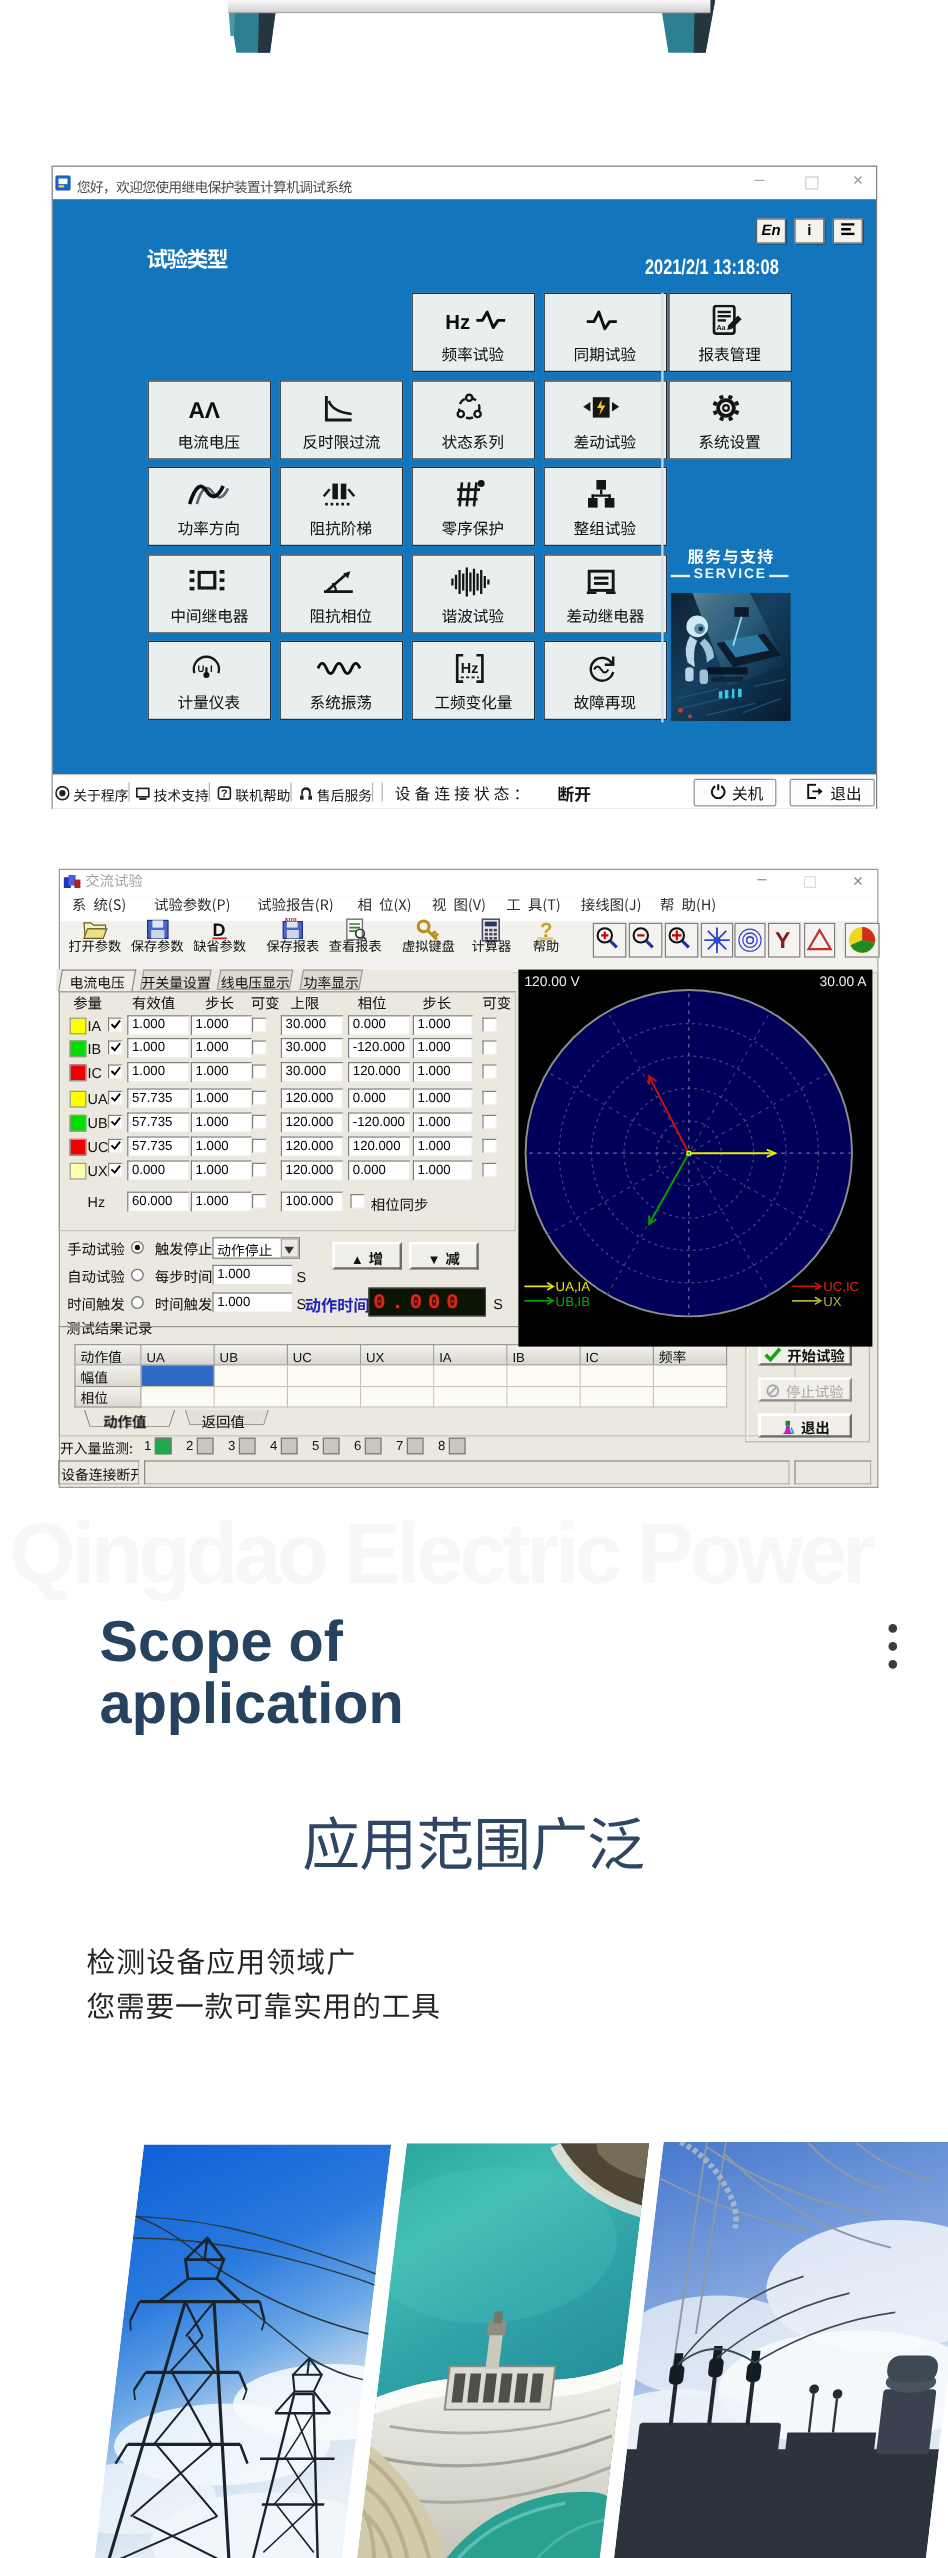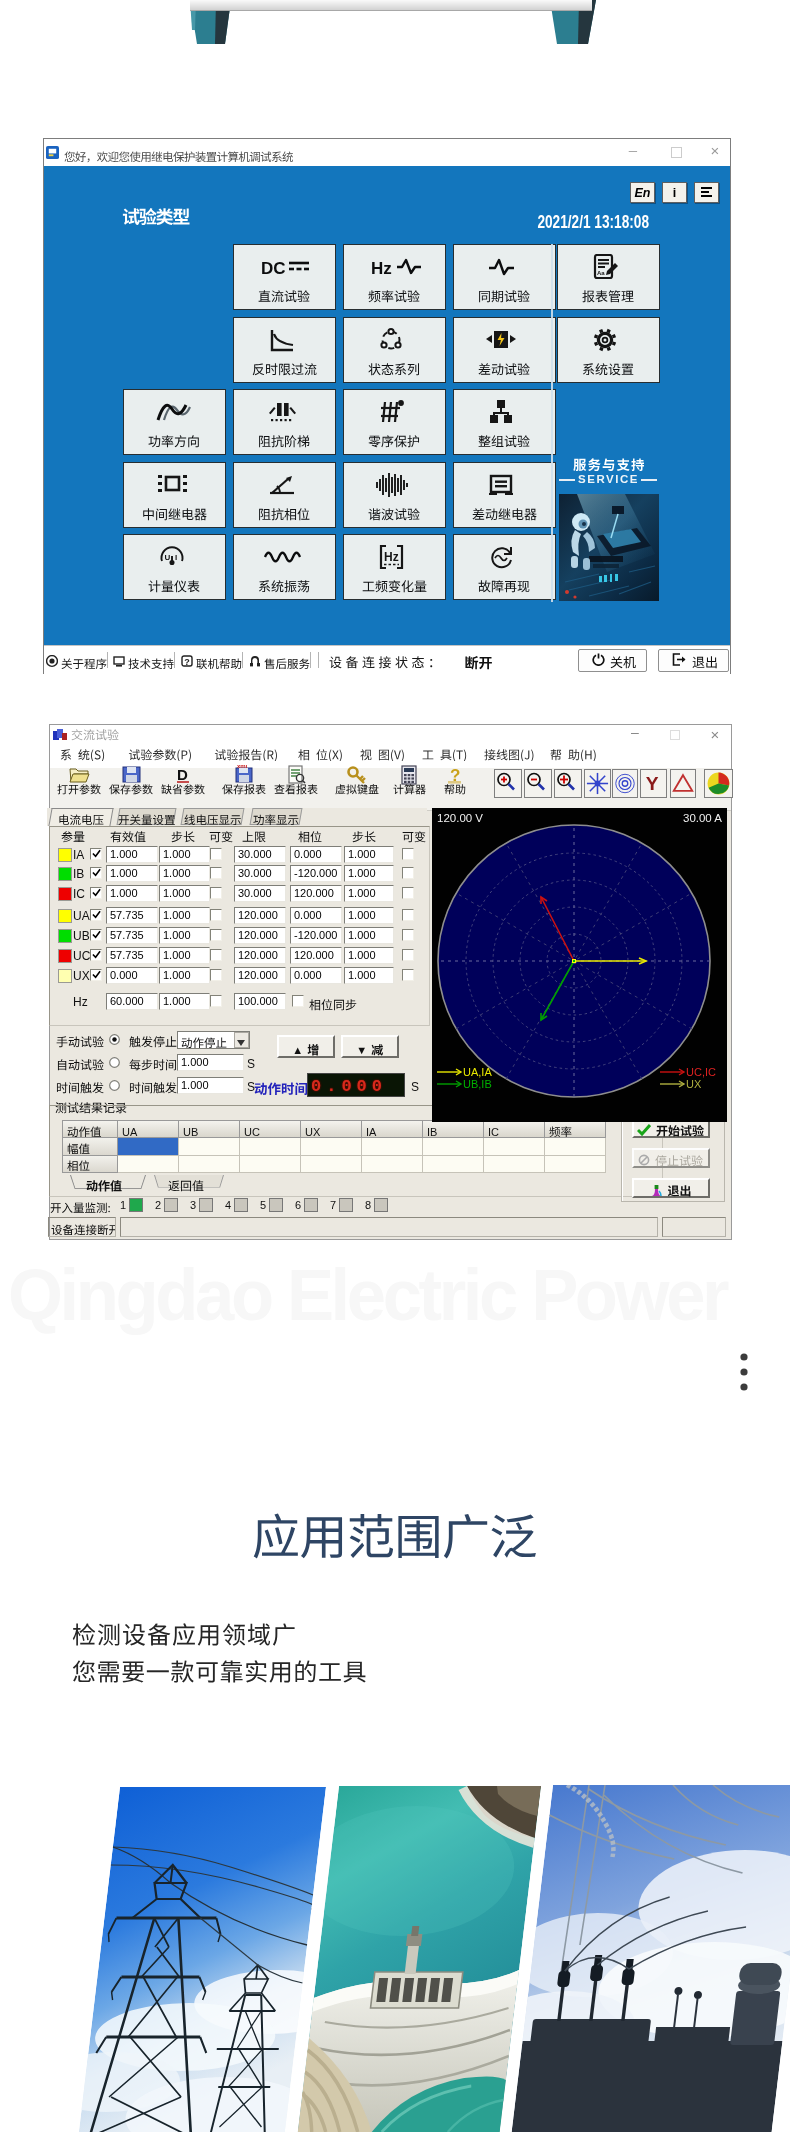--- a/index.html
+++ b/index.html
@@ -73,39 +73,20 @@
     <div class="abs lat" style="left:379px;top:212px;width:270px;text-align:right;color:#fff;font-weight:bold;font-size:17.5px;transform:scaleX(0.78);transform-origin:100% 0;">2021/2/1 13:18:08</div>
     <div class="abs" style="left:630px;top:182px;width:23px;height:19px;background:#f4f2ec;border:1px solid #5f5f5f;box-shadow:1px 1px 0 #0d5185;text-align:center;line-height:18px;font-style:italic;"><span style="font-size:12.5px;font-weight:bold;color:#000;">En</span></div>
     <div class="abs" style="left:662px;top:182px;width:23px;height:19px;background:#f4f2ec;border:1px solid #5f5f5f;box-shadow:1px 1px 0 #0d5185;text-align:center;line-height:18px;"><span style="font-size:12.5px;font-weight:bold;color:#000;"><b>i</b></span></div>
     <div class="abs" style="left:694px;top:182px;width:23px;height:19px;background:#f4f2ec;border:1px solid #5f5f5f;box-shadow:1px 1px 0 #0d5185;text-align:center;line-height:18px;"><svg width="13" height="11" style="margin-top:1px">
         <g stroke="#000" stroke-width="2">
           <line x1="1" y1="2" x2="12" y2="2"></line>
           <line x1="1" y1="6" x2="9" y2="6"></line>
           <line x1="1" y1="10" x2="12" y2="10"></line>
         </g>
       </svg></div>
-    <div class="abs" style="left:233px;top:244.0px;width:103px;height:66px;background:#e9eeee;border:1.5px solid #272d30;box-sizing:border-box;">
-<div class="abs" style="left:0;top:9px;width:100px;height:27px;text-align:center;"><svg width="56" height="26" viewBox="0 0 56 26">
-          <g transform="translate(5,0)">
-            <text x="0" y="20" font-family="Liberation Sans" font-size="17" font-weight="bold" fill="#0c0d0e">DC</text>
-            <g stroke="#0c0d0e" stroke-width="2.6">
-              <line x1="28" y1="9" x2="48" y2="9"></line>
-              <line x1="28" y1="15" x2="33" y2="15"></line>
-              <line x1="35.5" y1="15" x2="40.5" y2="15"></line>
-              <line x1="43" y1="15" x2="48" y2="15"></line>
-            </g>
-          </g>
-        </svg></div>
-<div class="abs" style="left:0;top:42px;width:100px;text-align:center;"><svg class="cn " style="width:52.0px;height:13px;" viewBox="0 -860 4000 1000" fill="#101214">
-          <use href="#g27" x="0"></use>
-          <use href="#g25" x="1000"></use>
-          <use href="#g17" x="2000"></use>
-          <use href="#g26" x="3000"></use>
-        </svg></div>
-    </div>
     <div class="abs" style="left:343px;top:244.0px;width:103px;height:66px;background:#e9eeee;border:1.5px solid #272d30;box-sizing:border-box;">
 <div class="abs" style="left:0;top:9px;width:100px;height:27px;text-align:center;"><svg width="56" height="26" viewBox="0 0 56 26">
           <g transform="translate(5,0)">
             <text x="0" y="20" font-family="Liberation Sans" font-size="17" font-weight="bold" fill="#0c0d0e">Hz</text>
             <path d="M26,13 h5 l4,-7 5,13 4,-6 h6" fill="none" stroke="#0c0d0e" stroke-width="2.4" stroke-linejoin="round"></path>
           </g>
         </svg></div>
 <div class="abs" style="left:0;top:42px;width:100px;text-align:center;"><svg class="cn " style="width:52.0px;height:13px;" viewBox="0 -860 4000 1000" fill="#101214">
           <use href="#g28" x="0"></use>
           <use href="#g29" x="1000"></use>
@@ -117,20 +98,33 @@
 <div class="abs" style="left:0;top:9px;width:100px;height:27px;text-align:center;"><svg width="56" height="26" viewBox="0 0 56 26">
           <g transform="translate(5,0)">
             <path d="M2,14 h6 l4,-8 5,14 4,-6 h6" fill="none" stroke="#0c0d0e" stroke-width="2.4" stroke-linejoin="round" transform="translate(6,0)"></path>
           </g>
         </svg></div>
 <div class="abs" style="left:0;top:42px;width:100px;text-align:center;"><svg class="cn " style="width:52.0px;height:13px;" viewBox="0 -860 4000 1000" fill="#101214">
           <use href="#g30" x="0"></use>
           <use href="#g31" x="1000"></use>
           <use href="#g17" x="2000"></use>
           <use href="#g26" x="3000"></use>
+        </svg></div>
+    </div>
+    <div class="abs" style="left:123px;top:316.5px;width:103px;height:66px;background:#e9eeee;border:1.5px solid #272d30;box-sizing:border-box;">
+<div class="abs" style="left:0;top:9px;width:100px;height:27px;text-align:center;"><svg width="56" height="26" viewBox="0 0 56 26">
+          <g transform="translate(5,0)">
+            <text x="6" y="21" font-family="Liberation Sans" font-size="19" font-weight="bold" fill="#0c0d0e">AΛ</text>
+          </g>
+        </svg></div>
+<div class="abs" style="left:0;top:42px;width:100px;text-align:center;"><svg class="cn " style="width:52.0px;height:13px;" viewBox="0 -860 4000 1000" fill="#101214">
+          <use href="#g8" x="0"></use>
+          <use href="#g25" x="1000"></use>
+          <use href="#g8" x="2000"></use>
+          <use href="#g32" x="3000"></use>
         </svg></div>
     </div>
     <div class="abs" style="left:233px;top:316.5px;width:103px;height:66px;background:#e9eeee;border:1.5px solid #272d30;box-sizing:border-box;">
 <div class="abs" style="left:0;top:9px;width:100px;height:27px;text-align:center;"><svg width="56" height="26" viewBox="0 0 56 26">
           <g transform="translate(5,0)">
             <g transform="translate(9,1)" stroke="#161616" fill="none">
               <path d="M2,2 v20 h21" stroke-width="2.4"></path>
               <path d="M4,6 q3,9 19,11" stroke-width="2.2"></path>
             </g>
           </g>
@@ -1211,20 +1205,21 @@
         <polyline points="247,261 252,264 247,267" fill="none" stroke="#cc1111" stroke-width="1.4"></polyline>
 <text x="254" y="268" fill="#dd2222">UC,IC</text>
 <line x1="228" y1="276" x2="251" y2="276" stroke="#b0b040" stroke-width="1.4"></line>
         <polyline points="247,273 252,276 247,279" fill="none" stroke="#b0b040" stroke-width="1.4"></polyline>
 <text x="254" y="280" fill="#b0b040">UX</text>
 </g>
 <text x="5" y="14" font-family="Liberation Sans" font-size="11.5" fill="#f0f0f0">120.00 V</text>
 <text x="290" y="14" text-anchor="end" font-family="Liberation Sans" font-size="11.5" fill="#f0f0f0">30.00 A</text>
 </svg>
     <div class="abs lat" style="left:8px;top:1254px;width:790px;font-size:62px;font-weight:bold;color:#f7f7f7;white-space:nowrap;transform:scale(1.14,1.16);transform-origin:left top;letter-spacing:-3px;">Qingdao Electric Power</div>
+    <div class="abs lat" style="left:83px;top:1343px;font-size:48px;line-height:51.5px;font-weight:bold;color:#25425f;">Scope of<br>application</div>
     <svg class="abs" style="left:739px;top:1352px" width="10" height="42">
       <g fill="#3c3c3c">
         <circle cx="5" cy="5" r="3.6"></circle>
         <circle cx="5" cy="20" r="3.6"></circle>
         <circle cx="5" cy="35" r="3.6"></circle>
       </g>
     </svg>
     <div class="abs" style="left:0;top:1513px;width:790px;text-align:center;"><svg class="cn " style="width:285.5px;height:48px;" viewBox="0 -860 5948 1000" fill="#2e4564">
         <use href="#g170" x="0"></use>
         <use href="#g6" x="989"></use>

